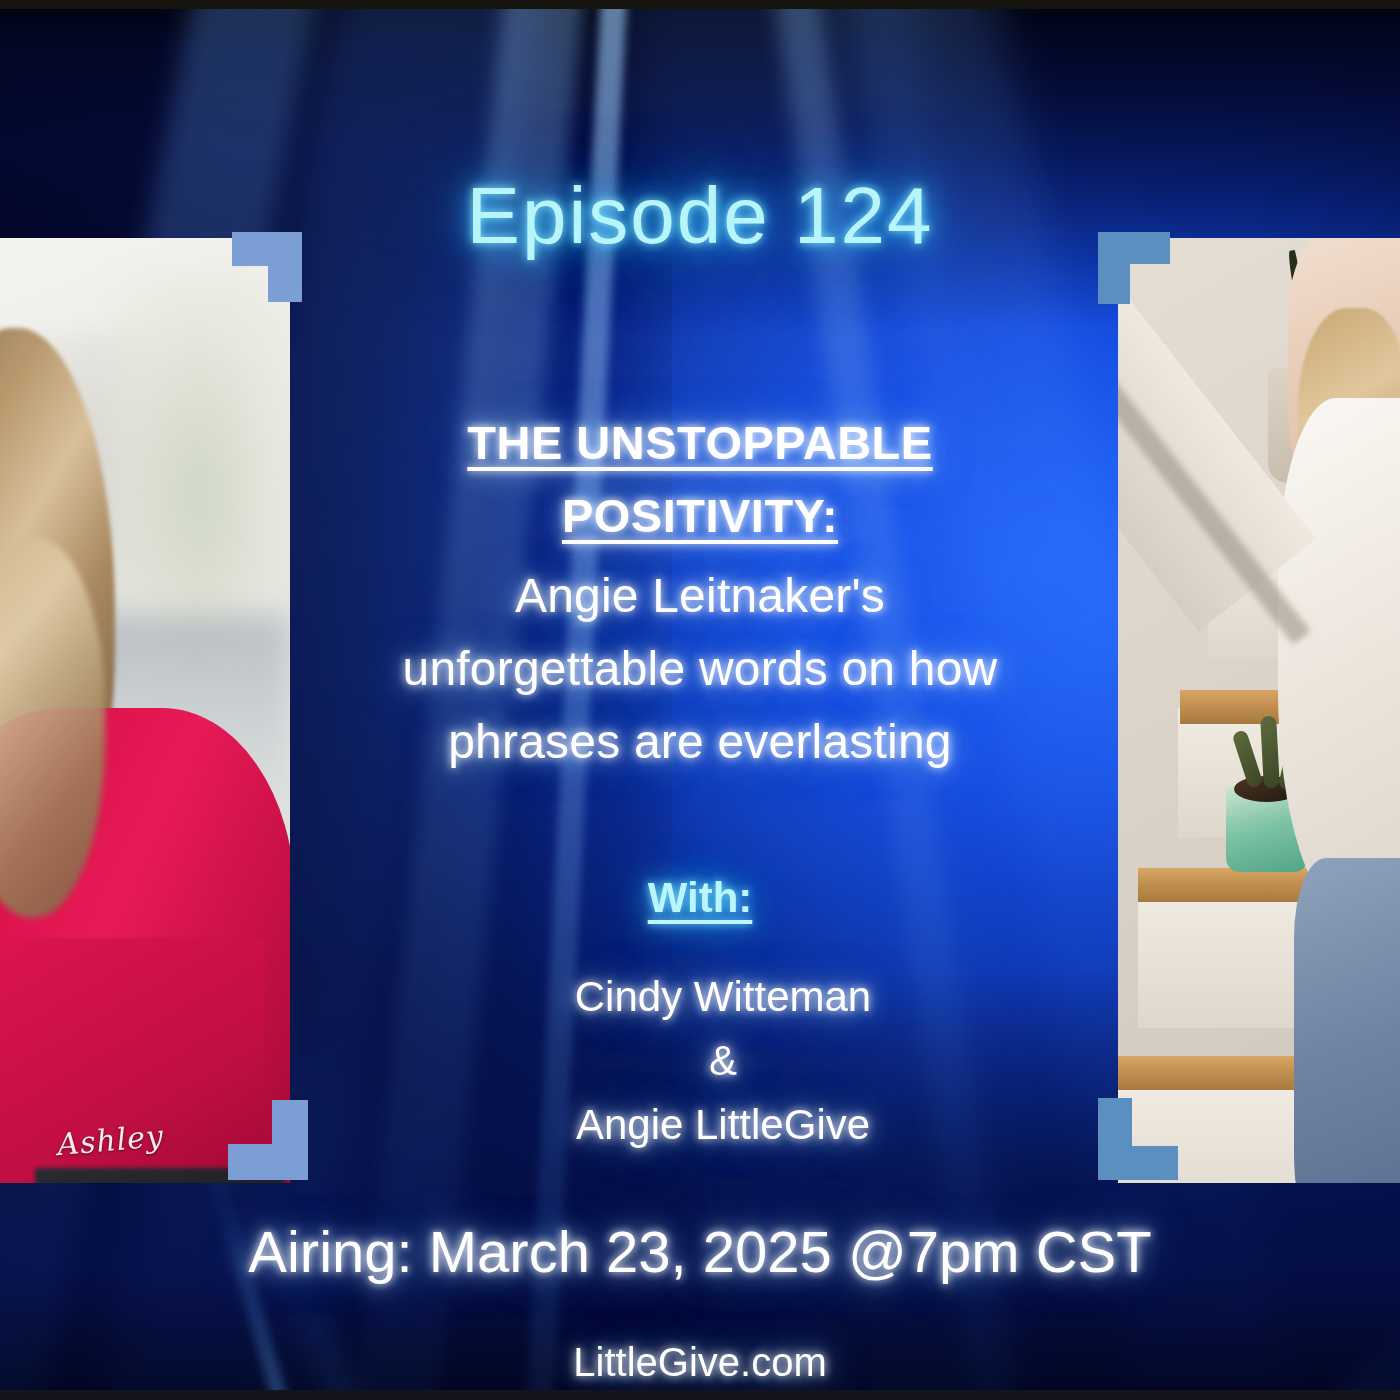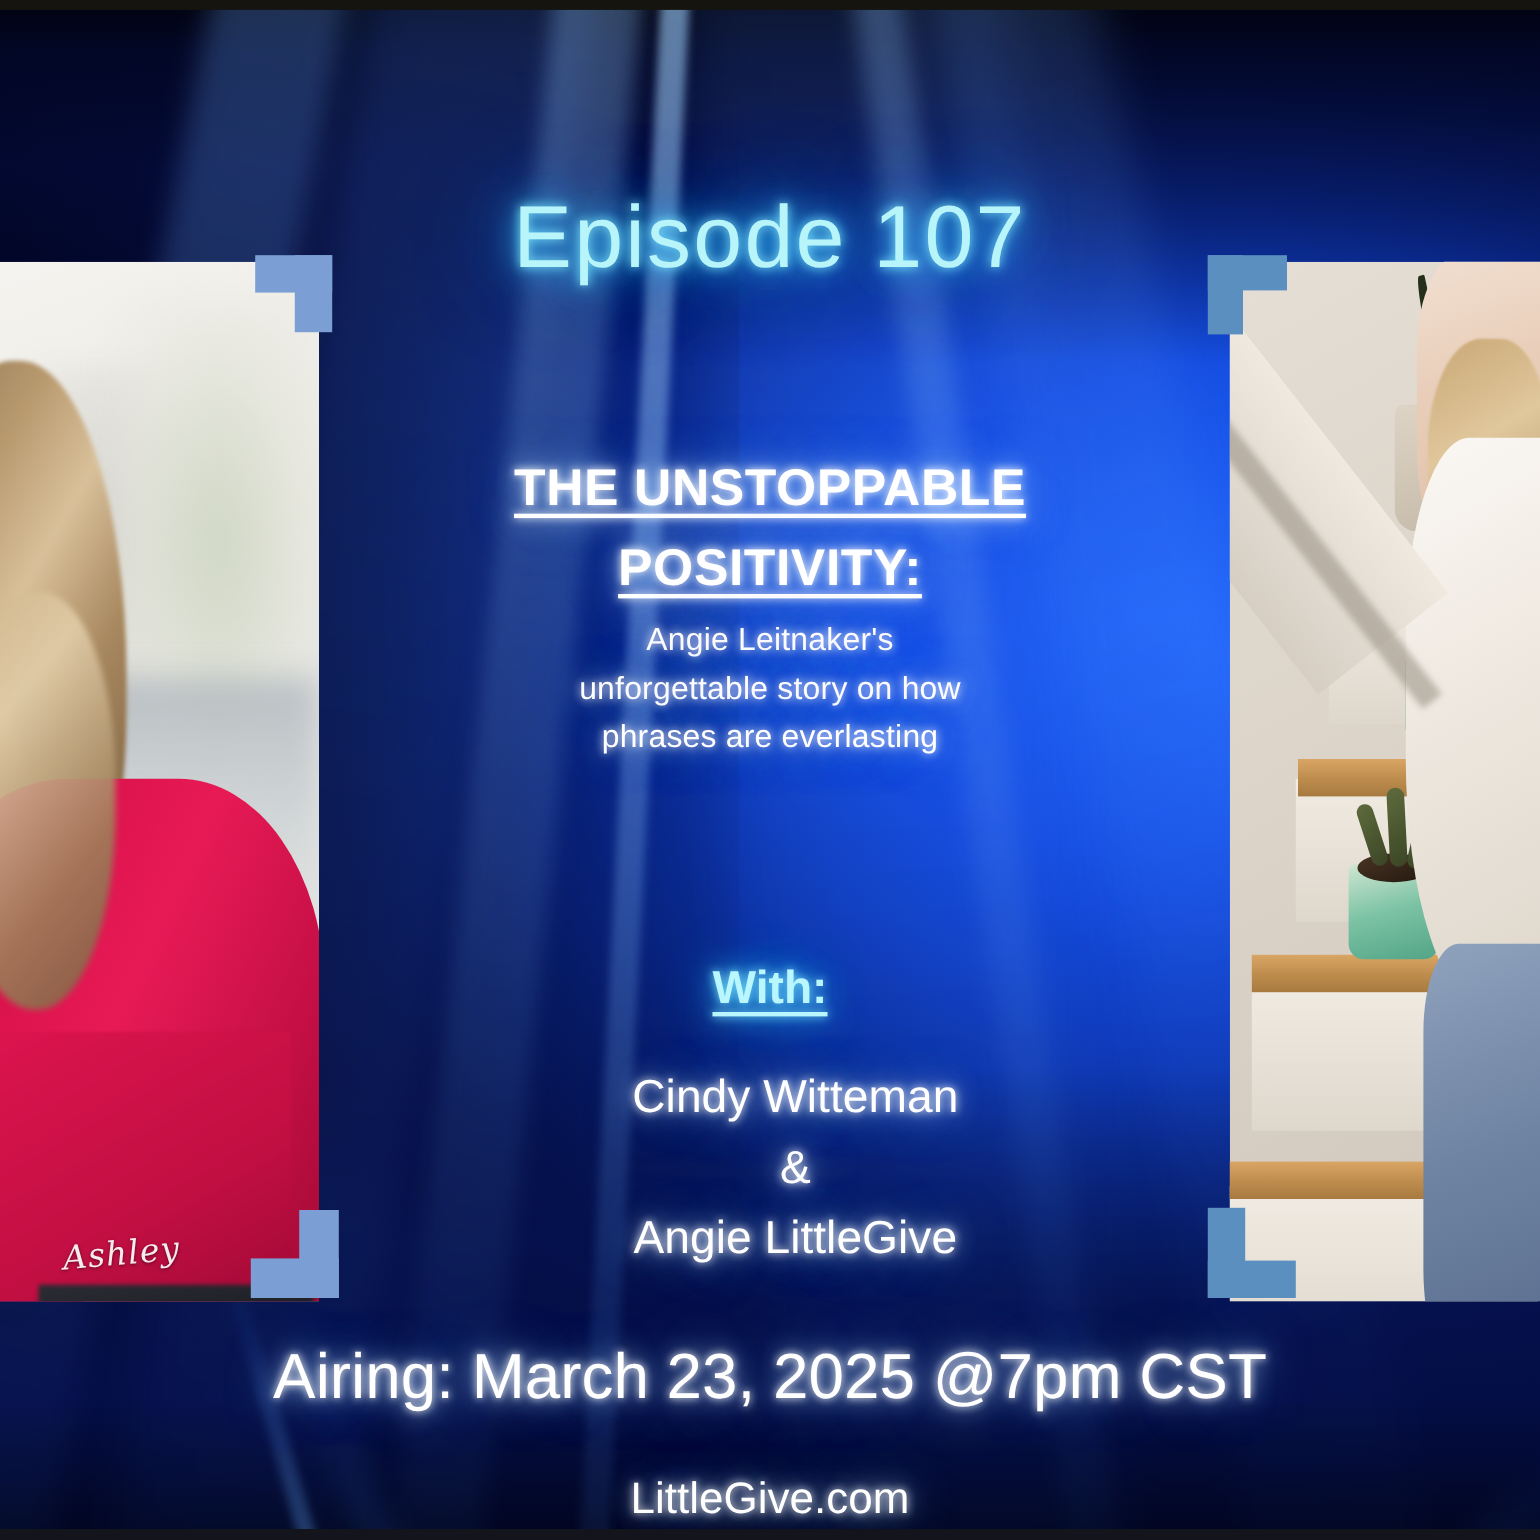--- a/index.html
+++ b/index.html
@@ -128,21 +128,21 @@
   
   .txt{position:absolute;z-index:30;text-align:center;left:0;width:100%;}
   #ep{
     top:170px;font-size:80px;color:#b7f5fb;letter-spacing:2px;
     text-shadow:0 0 10px #7fe9ff,0 0 26px #39c8ff,0 0 52px rgba(40,170,255,.85),0 0 90px rgba(20,120,255,.6);
   }
   .glowwhite{color:#ffffff;
     text-shadow:0 0 8px rgba(255,255,255,.95),0 0 22px rgba(190,225,255,.85),0 0 46px rgba(110,180,255,.7);}
   #title-block{top:406px;font-size:47px;font-weight:bold;line-height:1.56;letter-spacing:.5px;}
   #title-block .u{text-decoration:underline;text-decoration-thickness:4px;text-underline-offset:8px;}
-  #desc{top:560px;font-size:29px;line-height:1.52;letter-spacing:.2px;}
+  #desc{top:560px;font-size:48px;line-height:1.52;letter-spacing:.2px;}
   #withlbl{top:874px;font-size:42px;font-weight:bold;color:#b9f6fd;
     text-decoration:underline;text-decoration-thickness:4px;text-underline-offset:8px;
     text-shadow:0 0 9px #7fe9ff,0 0 24px #39c8ff,0 0 48px rgba(40,170,255,.8);}
   #guests{top:965px;font-size:42px;line-height:1.52;padding-left:23px;}
   #airing{top:1218px;font-size:58px;}
   #site{top:1340px;font-size:40px;}
 </style>
 </head>
 <body>
 
@@ -229,30 +229,30 @@
   </div>
   <div class="corner" style="left:1098px;top:232px;width:72px;height:72px;">
     <span style="left:0;top:0;width:72px;height:32px;background:#5b8fc0;"></span>
     <span style="left:0;top:0;width:32px;height:72px;background:#5b8fc0;"></span>
   </div>
   <div class="corner" style="left:1098px;top:1098px;width:80px;height:82px;">
     <span style="left:0;top:0;width:34px;height:82px;background:#5b8fc0;"></span>
     <span style="left:0;bottom:0;width:80px;height:34px;background:#5b8fc0;"></span>
   </div>
 
-  <div class="txt" id="ep">Episode 107</div>
+  <div class="txt" id="ep">Episode 124</div>
 
   <div class="txt glowwhite" id="title-block">
     <div class="u">THE UNSTOPPABLE</div>
     <div class="u">POSITIVITY:</div>
   </div>
 
   <div class="txt glowwhite" id="desc">
     <div>Angie Leitnaker's</div>
-    <div>unforgettable story on how</div>
+    <div>unforgettable words on how</div>
     <div>phrases are everlasting</div>
   </div>
 
   <div class="txt" id="withlbl">With:</div>
 
   <div class="txt glowwhite" id="guests">
     <div>Cindy Witteman</div>
     <div>&amp;</div>
     <div>Angie LittleGive</div>
   </div>

